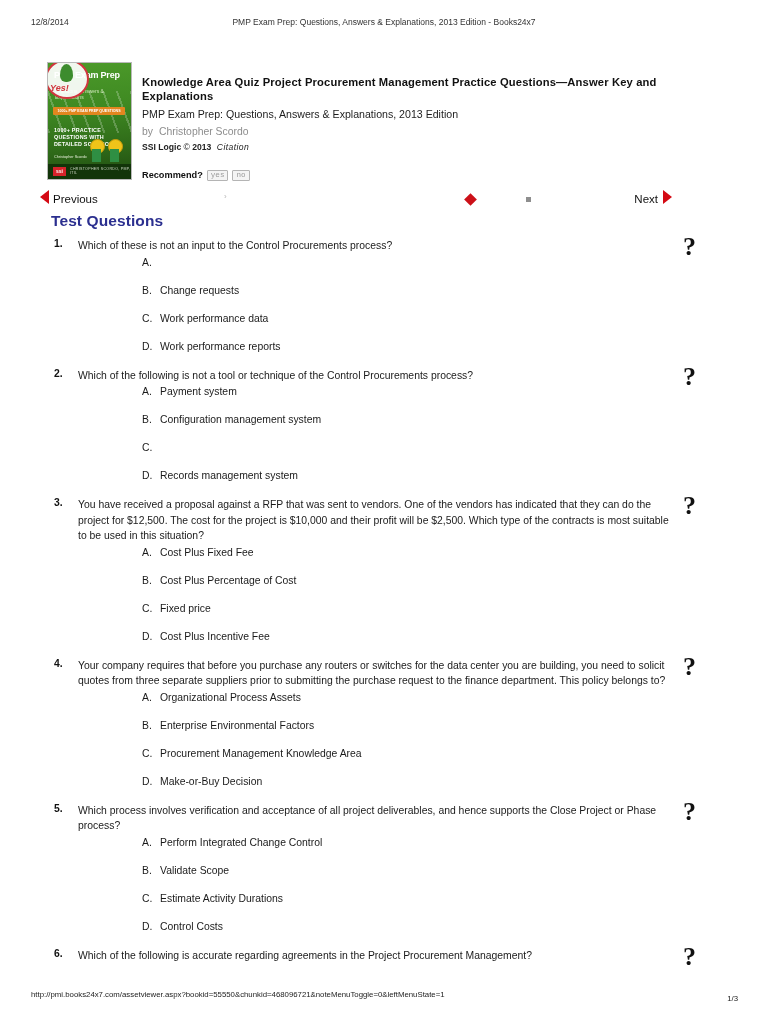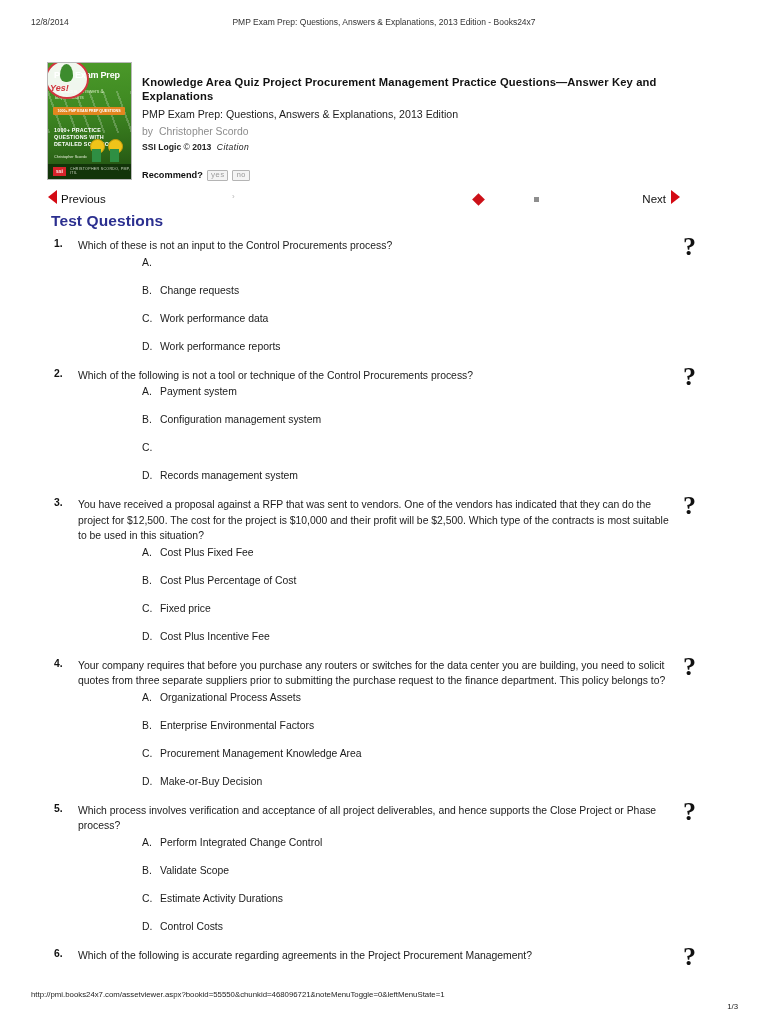--- a/index.html
+++ b/index.html
@@ -277,21 +277,21 @@
     font-size: 7.6px;
     padding: 0px 3px 1px 3px;
     margin-left: 4px;
     border-radius: 1px;
     vertical-align: 1px;
   }
 
   
   .navbar {
     position: absolute;
-    left: 8px;
+    left: 0;
     top: 190px;
     width: 728px;
     height: 22px;
   }
   .nav-prev {
     position: absolute;
     left: 40px;
     top: 0;
     font-size: 11.5px;
     color: #111;
@@ -434,21 +434,21 @@
   }
   .print-footer .pf-url {
     position: absolute;
     left: 31px;
     top: 0;
     white-space: nowrap;
   }
   .print-footer .pf-page {
     position: absolute;
     right: 30px;
-    top: 12px;
+    top: 4px;
     margin-left: 44px;
   }
 </style>
 </head>
 <body>
 
 <div class="page">
 
   <div class="print-header">
     <span class="ph-date">12/8/2014</span>

